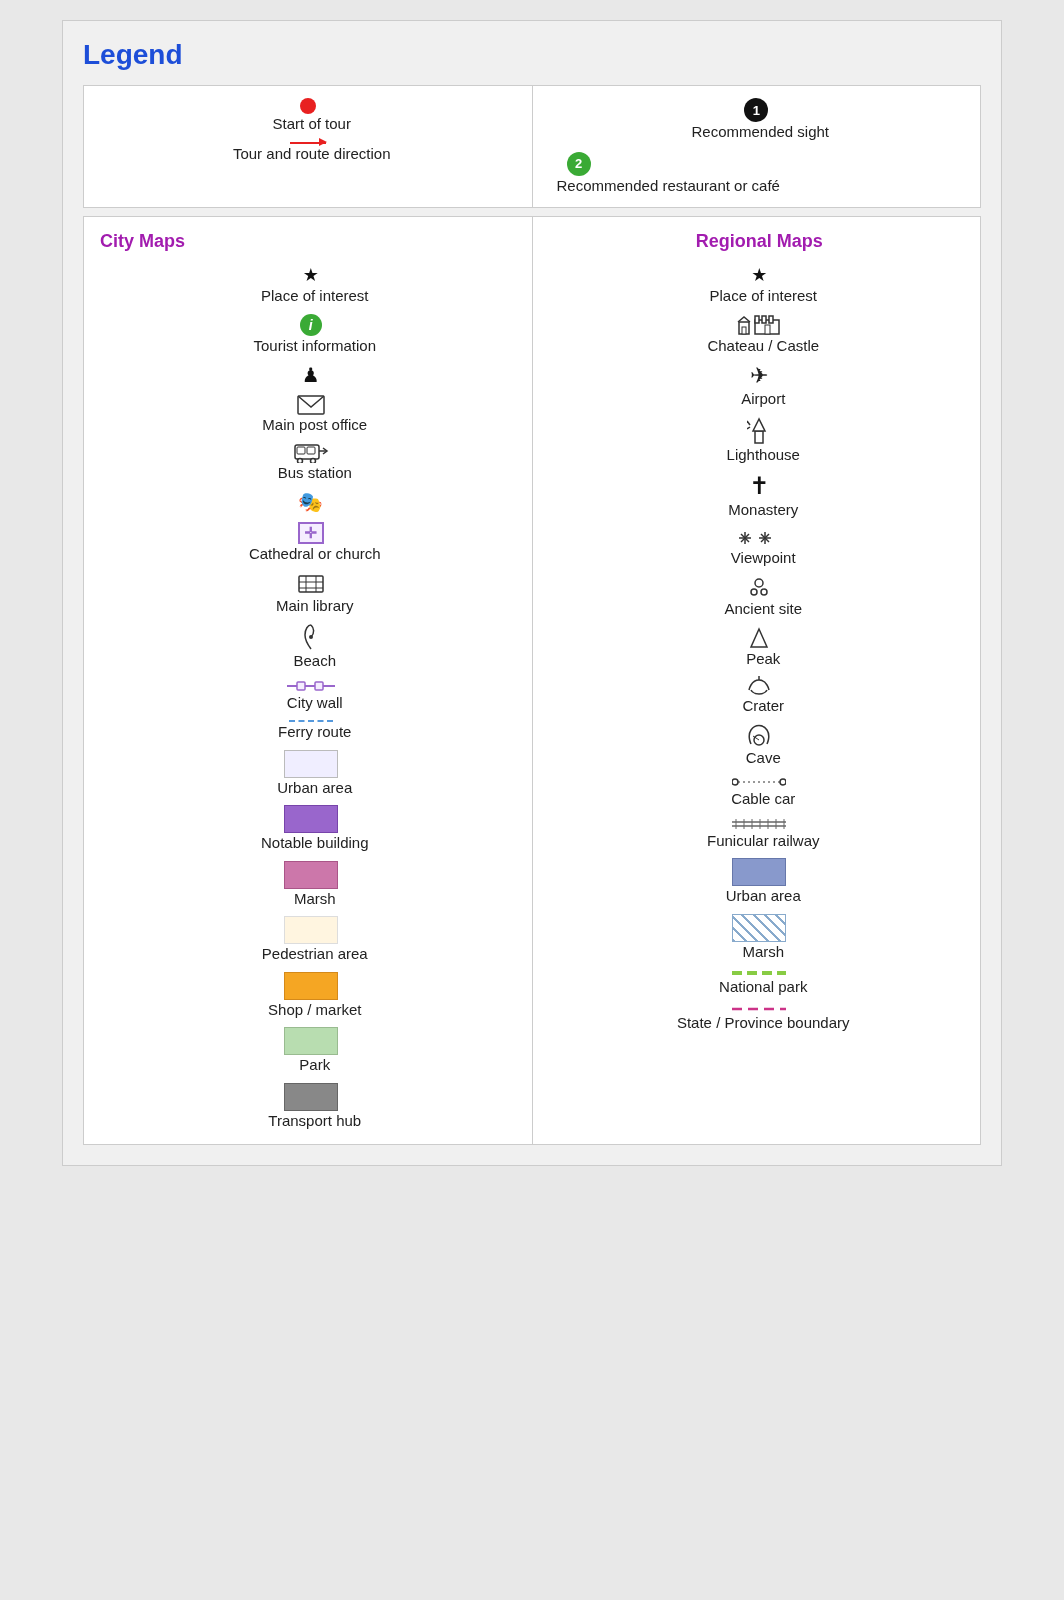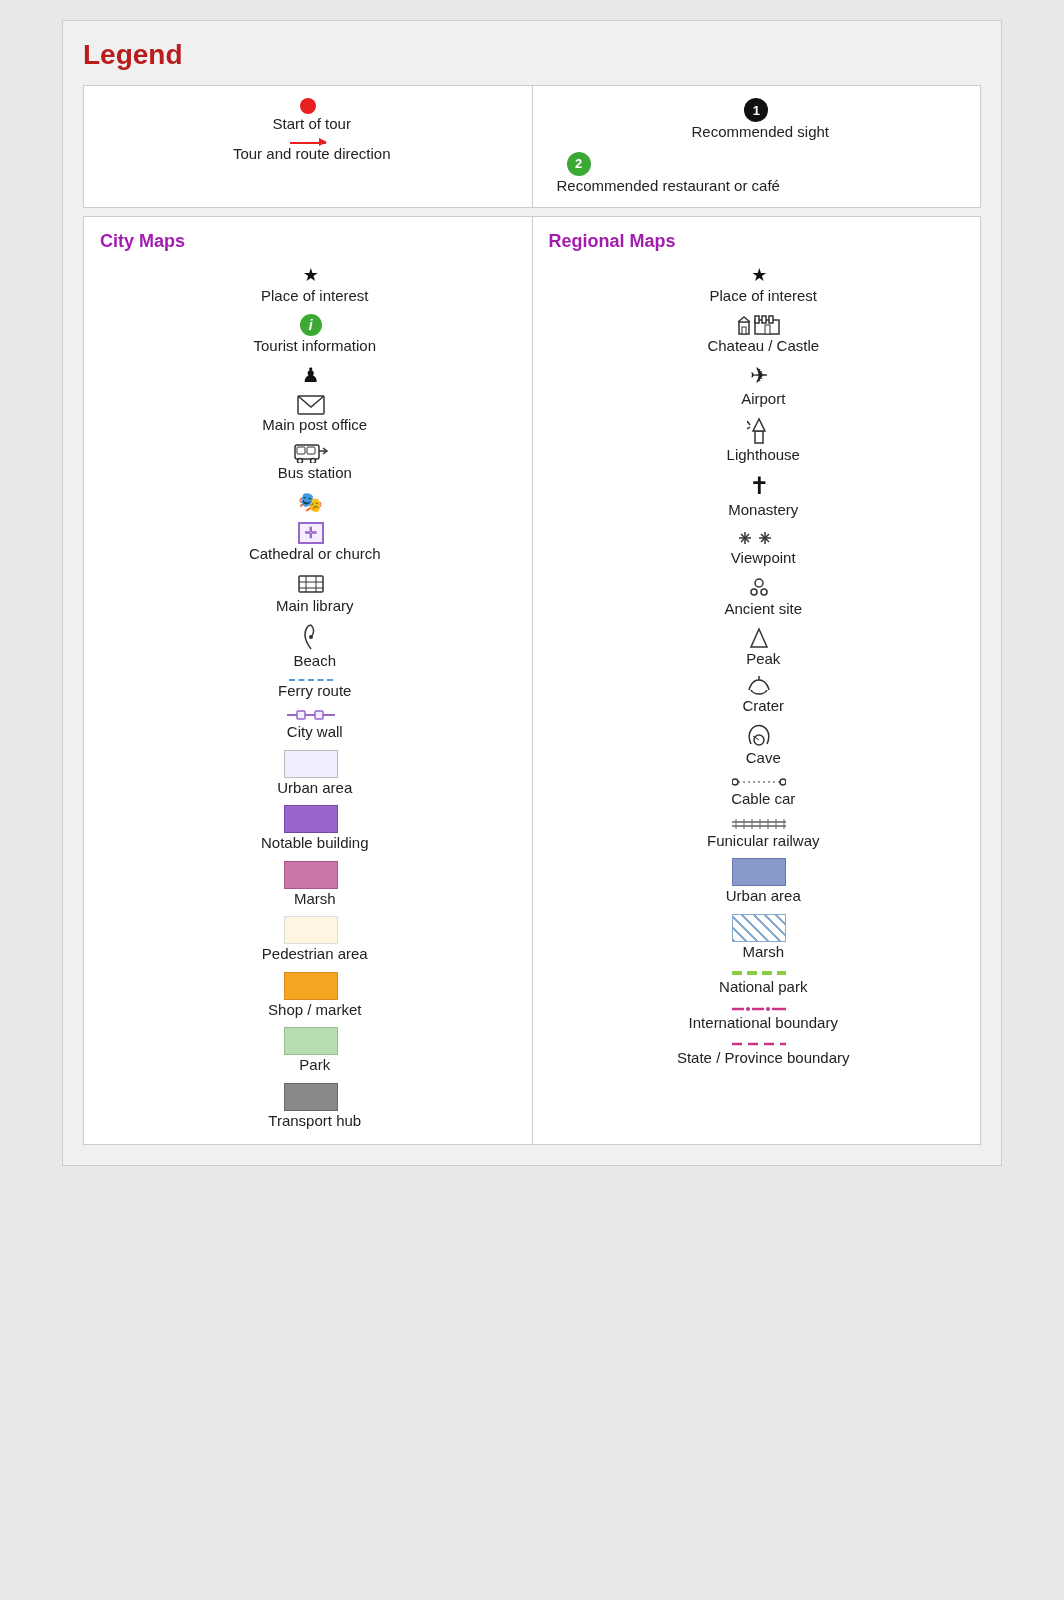--- a/index.html
+++ b/index.html
@@ -16,21 +16,21 @@
     .legend-container {
       background: #f0f0f0;
       border: 1px solid #ccc;
       width: 940px;
       padding: 18px 20px 20px 20px;
     }
     .legend-title {
       font-size: 28px;
       font-weight: bold;
       margin-bottom: 14px;
-      color: #b91c1c;
+      color: #1d4ed8;
     }
     
     .top-section {
       display: flex;
       border: 1px solid #ccc;
       background: #fff;
       margin-bottom: 8px;
     }
     .top-left {
       flex: 1;
@@ -113,20 +113,21 @@
       background: #fff;
     }
     .col-left {
       flex: 1;
       padding: 14px 10px 14px 16px;
       border-right: 1px solid #ccc;
     }
     .col-right {
       flex: 1;
       padding: 14px 10px 14px 16px;
+      text-align: center;
     }
     .col-header {
       font-size: 18px;
       font-weight: bold;
       margin-bottom: 12px;
       color: #a21caf;
     }
     
     .star-icon {
       font-size: 18px;
@@ -332,34 +333,34 @@
             <path d="M10 26 C10 26 4 18 4 12 C4 6 7 2 10 2" stroke="#333" stroke-width="1.5" fill="none"></path>
             <path d="M10 2 C13 5 14 10 10 14" stroke="#333" stroke-width="1.5" fill="none"></path>
             <circle cx="10" cy="14" r="2" fill="#333"></circle>
           </svg>
         </div>
         <div class="label-cell">Beach</div>
       </div>
 
       <div class="legend-row">
         <div class="icon-cell">
-          <div class="ferry-line"></div>
-        </div>
-        <div class="label-cell">Ferry route</div>
-      </div>
-
-      <div class="legend-row">
-        <div class="icon-cell">
           <svg width="48" height="14" viewBox="0 0 48 14" fill="none">
             <line x1="0" y1="7" x2="48" y2="7" stroke="#9966cc" stroke-width="2"></line>
             <rect x="10" y="3" width="8" height="8" rx="1" fill="#f5eeff" stroke="#9966cc" stroke-width="1.5"></rect>
             <rect x="28" y="3" width="8" height="8" rx="1" fill="#f5eeff" stroke="#9966cc" stroke-width="1.5"></rect>
           </svg>
         </div>
         <div class="label-cell">City wall</div>
+      </div>
+
+      <div class="legend-row">
+        <div class="icon-cell">
+          <div class="ferry-line"></div>
+        </div>
+        <div class="label-cell">Ferry route</div>
       </div>
 
       <div class="legend-row">
         <div class="icon-cell">
           <div class="color-box urban-area-city"></div>
         </div>
         <div class="label-cell">Urban area</div>
       </div>
 
       <div class="legend-row">
@@ -570,33 +571,20 @@
 
       <div class="legend-row">
         <div class="icon-cell">
           <svg width="54" height="8" viewBox="0 0 54 8" fill="none">
             <line x1="0" y1="4" x2="54" y2="4" stroke="#88cc44" stroke-width="4" stroke-dasharray="10,5"></line>
           </svg>
         </div>
         <div class="label-cell">National park</div>
       </div>
 
-      <div class="legend-row">
-        <div class="icon-cell">
-          <svg width="54" height="8" viewBox="0 0 54 8" fill="none">
-
-            <line x1="0" y1="4" x2="12" y2="4" stroke="#cc3388" stroke-width="2.5"></line>
-            <circle cx="16" cy="4" r="2" fill="#cc3388"></circle>
-            <line x1="20" y1="4" x2="32" y2="4" stroke="#cc3388" stroke-width="2.5"></line>
-            <circle cx="36" cy="4" r="2" fill="#cc3388"></circle>
-            <line x1="40" y1="4" x2="54" y2="4" stroke="#cc3388" stroke-width="2.5"></line>
-          </svg>
-        </div>
-        <div class="label-cell">International boundary</div>
-      </div>
 
       <div class="legend-row">
         <div class="icon-cell">
           <svg width="54" height="8" viewBox="0 0 54 8" fill="none">
             <line x1="0" y1="4" x2="54" y2="4" stroke="#cc3388" stroke-width="2.5" stroke-dasharray="10,6"></line>
           </svg>
         </div>
         <div class="label-cell">State / Province boundary</div>
       </div>
 

